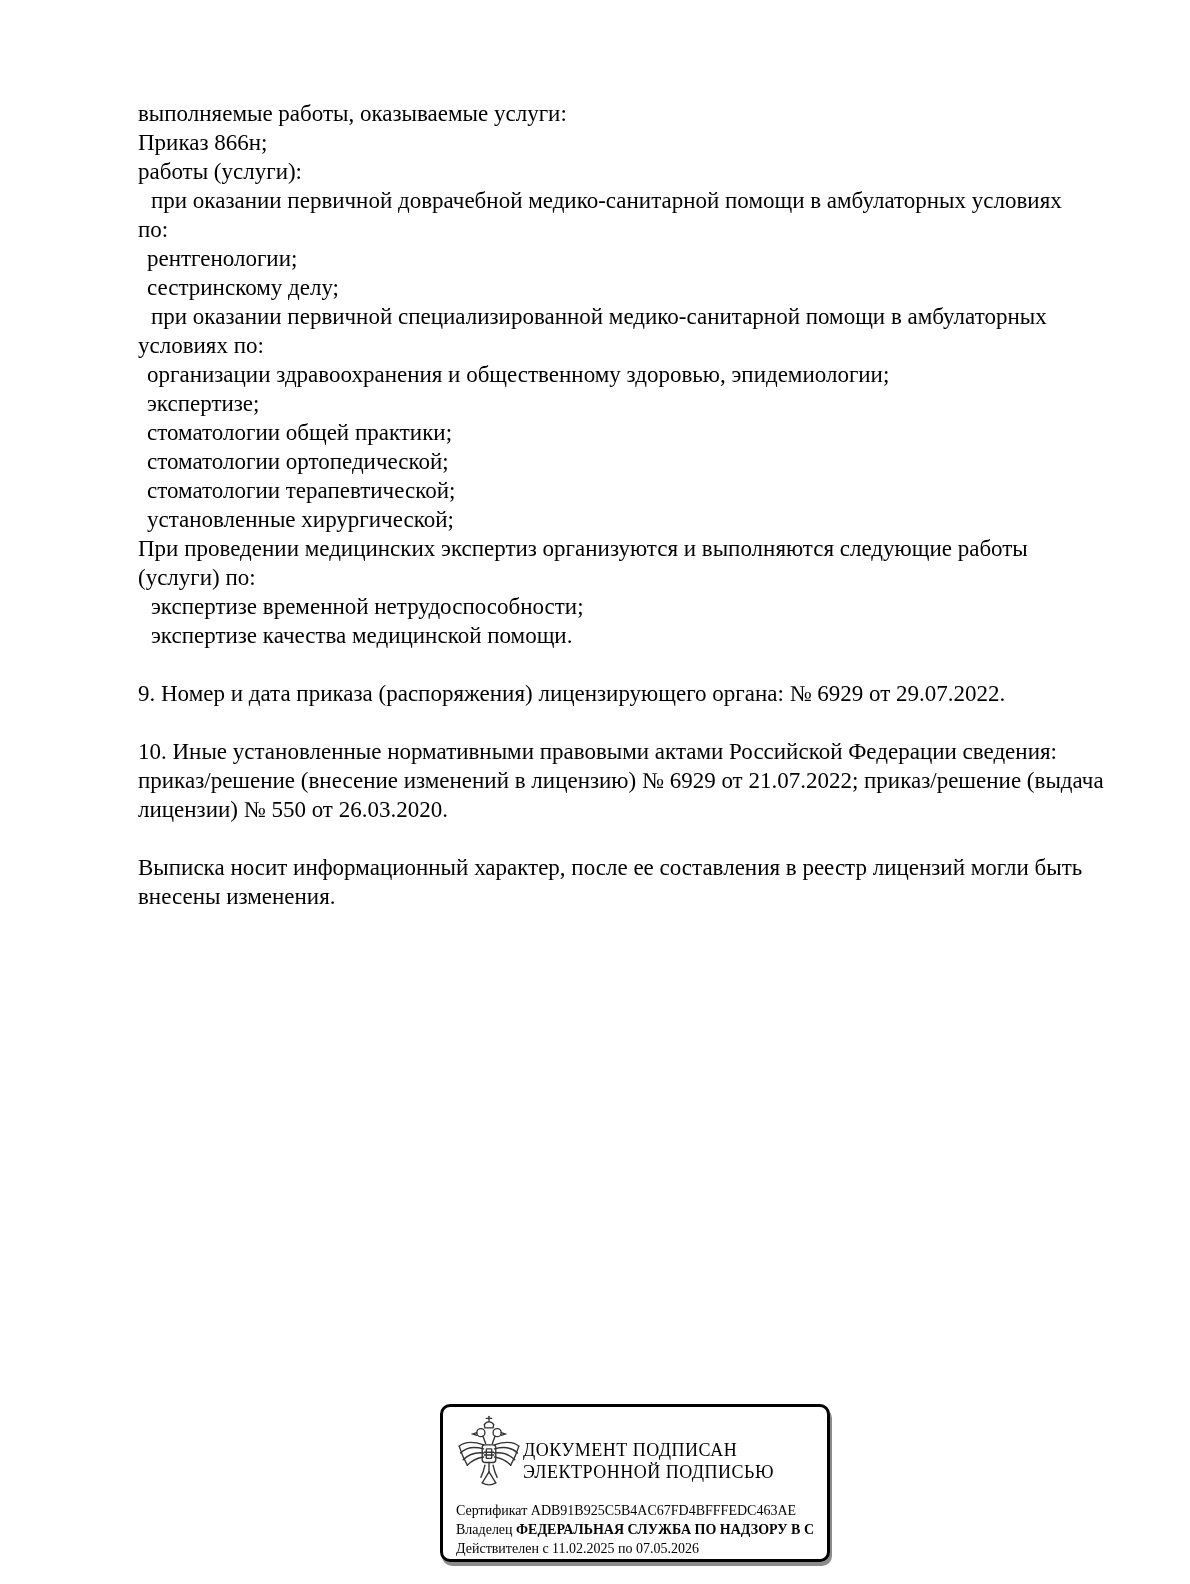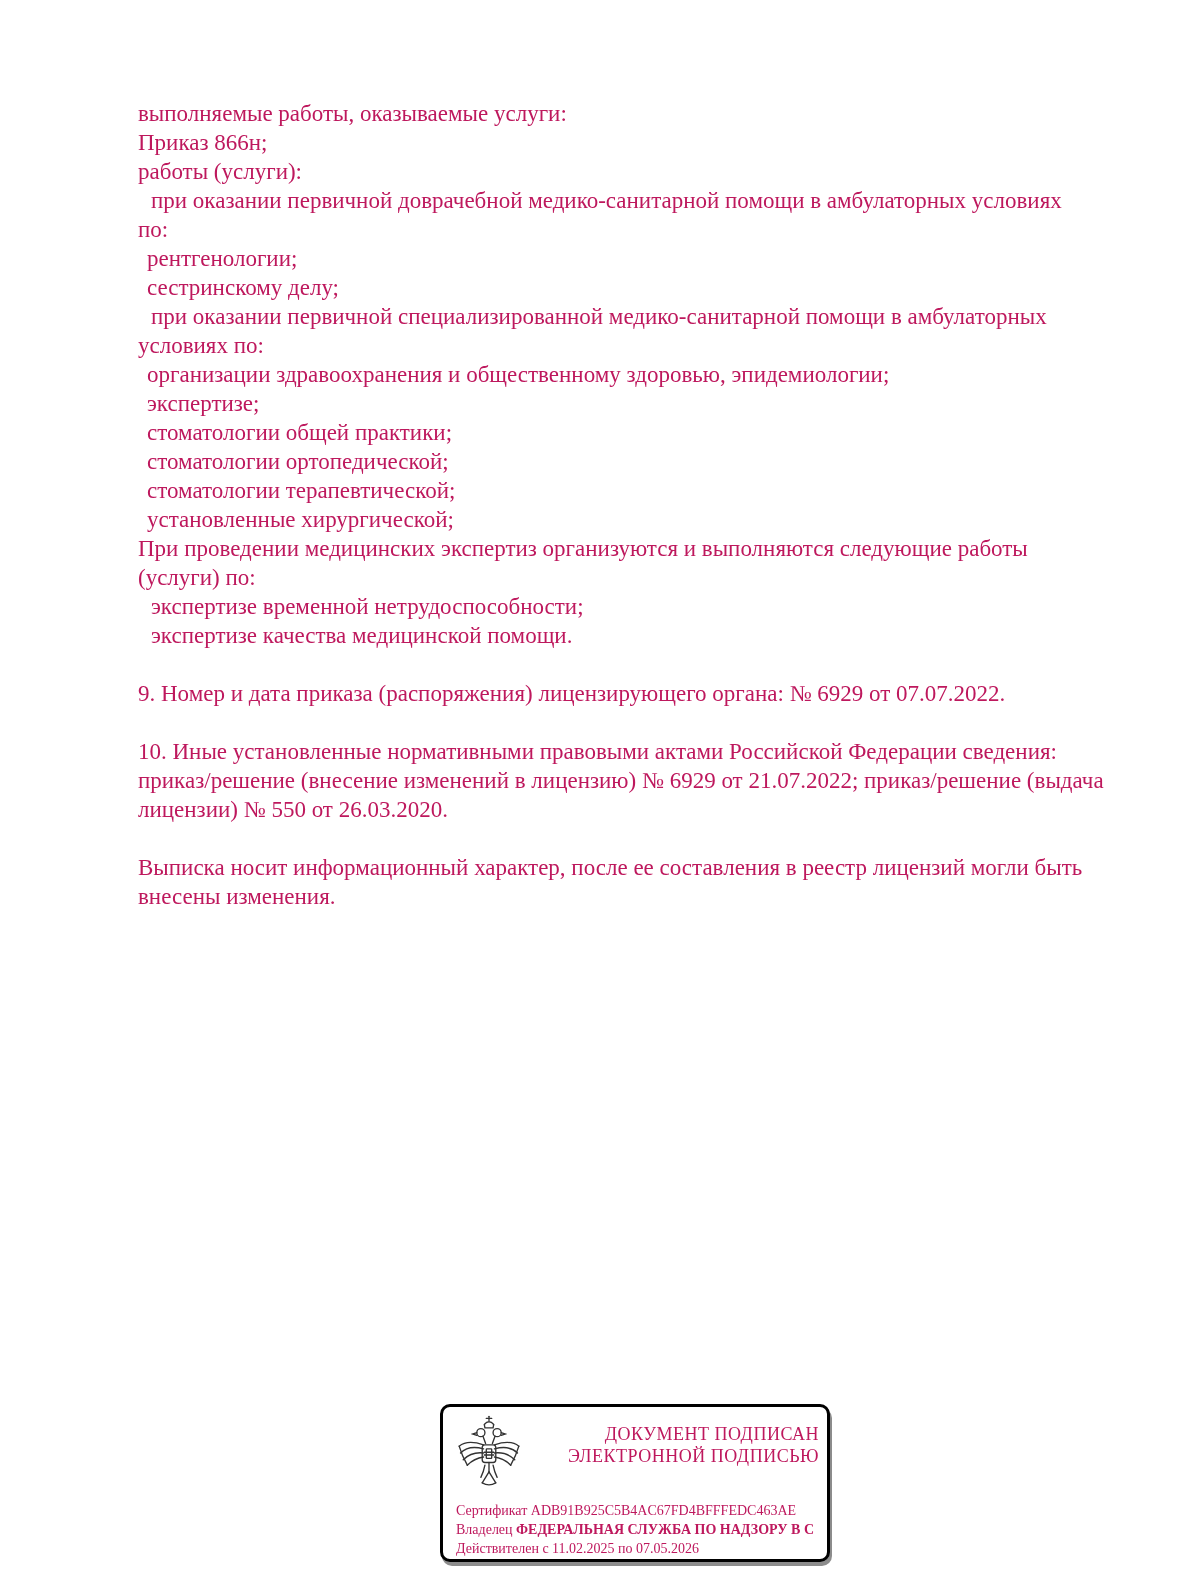--- a/index.html
+++ b/index.html
@@ -2,21 +2,21 @@
 <html><head>
 <meta charset="utf-8">
 <style>
   html,body{margin:0;padding:0;background:#fff;}
   .page{
     position:relative;
     width:1190px;height:1584px;
     background:#ffffff;
     overflow:hidden;
     font-family:"Liberation Serif","DejaVu Serif",serif;
-    color:#be185d;
+    color:#000000;
   }
   .doc-text{
     position:absolute;
     left:138px;top:99px;
     font-size:23px;
     line-height:29px;
     white-space:nowrap;
   }
   .line{height:29px;}
   .line.ind1{margin-left:13px;}
@@ -35,25 +35,25 @@
     overflow:hidden;
   }
   .stamp-top{
     display:flex;
     align-items:flex-start;
     padding:8px 8px 0 12px;
   }
   .eagle{flex:0 0 auto;}
   .stamp-title{
     flex:1 1 auto;
-    text-align:right;
+    text-align:left;
     font-size:18px;
     line-height:22px;
     letter-spacing:0.5px;
-    margin-top:8px;
+    margin-top:24px;
     white-space:nowrap;
   }
   .stamp-details{
     padding:2px 0 4px 13px;
     font-size:14px;
     line-height:19px;
     white-space:nowrap;
   }
   .stamp-line{overflow:hidden;}
   .owner-name{font-weight:bold;}
@@ -77,21 +77,21 @@
       <div class="line ind2">экспертизе;</div>
       <div class="line ind2">стоматологии общей практики;</div>
       <div class="line ind2">стоматологии ортопедической;</div>
       <div class="line ind2">стоматологии терапевтической;</div>
       <div class="line ind2">установленные хирургической;</div>
       <div class="line ind0">При проведении медицинских экспертиз организуются и выполняются следующие работы</div>
       <div class="line ind0">(услуги) по:</div>
       <div class="line ind1">экспертизе временной нетрудоспособности;</div>
       <div class="line ind1">экспертизе качества медицинской помощи.</div>
       <div class="line ind0">&nbsp;</div>
-      <div class="line ind0">9. Номер и дата приказа (распоряжения) лицензирующего органа: № 6929 от 07.07.2022.</div>
+      <div class="line ind0">9. Номер и дата приказа (распоряжения) лицензирующего органа: № 6929 от 29.07.2022.</div>
       <div class="line ind0">&nbsp;</div>
       <div class="line ind0">10. Иные установленные нормативными правовыми актами Российской Федерации сведения:</div>
       <div class="line ind0">приказ/решение (внесение изменений в лицензию) № 6929 от 21.07.2022; приказ/решение (выдача</div>
       <div class="line ind0">лицензии) № 550 от 26.03.2020.</div>
       <div class="line ind0">&nbsp;</div>
       <div class="line ind0">Выписка носит информационный характер, после ее составления в реестр лицензий могли быть</div>
       <div class="line ind0">внесены изменения.</div>
     </div>
 
   <div class="stamp">

